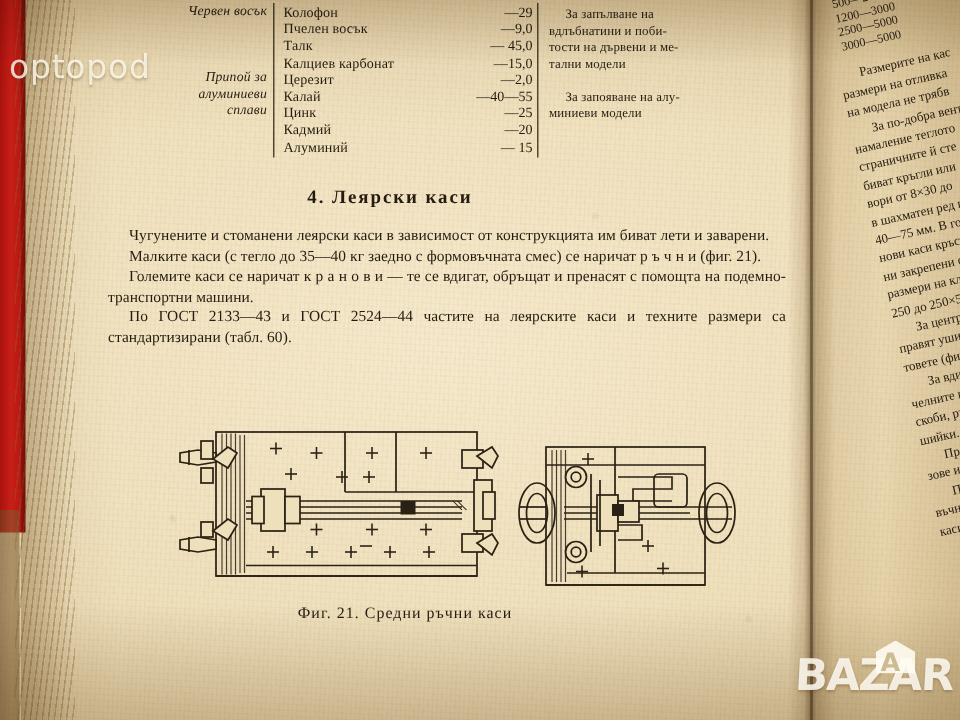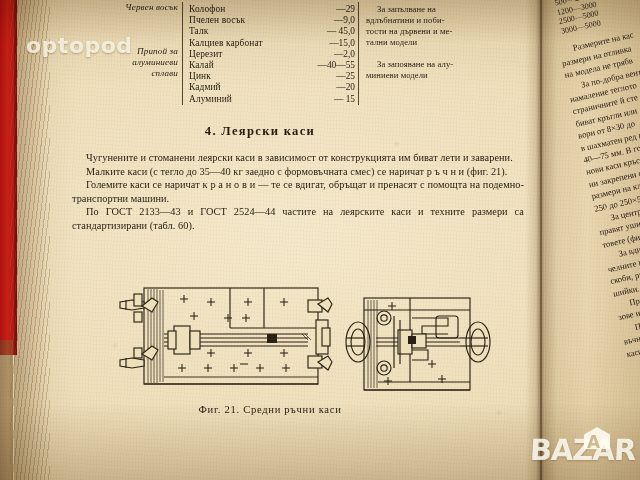--- a/index.html
+++ b/index.html
@@ -141,25 +141,24 @@
   }
   #right-col .nums{
     font-size:8.1px;line-height:9.6px;margin:0 0 8px 6px;
   }
   #right-col p{margin:0;white-space:nowrap;}
   #right-col .ind{padding-left:14px;}
 
   
   #wm-optopod{
     position:absolute;left:6px;top:33px;
-    font-family:"DejaVu Sans", sans-serif;font-weight:bold;
+    font-family:"DejaVu Sans", sans-serif;font-weight:normal;
     font-size:22px;letter-spacing:.5px;
     color:rgba(255,252,240,.80);
     text-shadow:0 1px 2px rgba(90,60,20,.35);
-    margin-left:20px;
   }
   #wm-bazar{
     position:absolute;left:528px;top:425px;width:112px;height:52px;
   }
   #wm-bazar .txt{
     position:absolute;left:2px;top:8px;
     font-family:"DejaVu Sans", sans-serif;font-weight:bold;
     font-size:29px;letter-spacing:-1px;
     color:rgba(255,253,244,.86);
     text-shadow:0 1px 2px rgba(90,60,20,.30);

